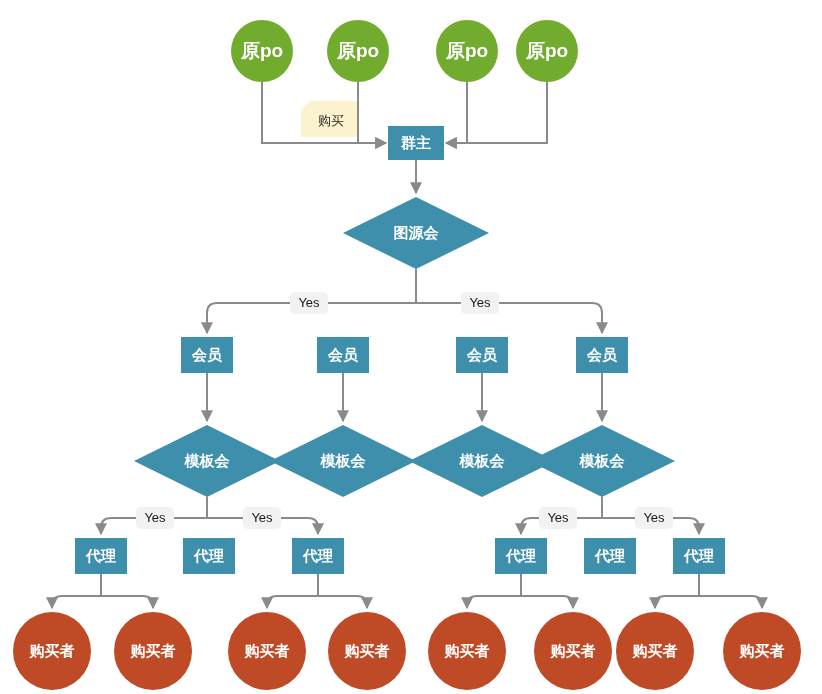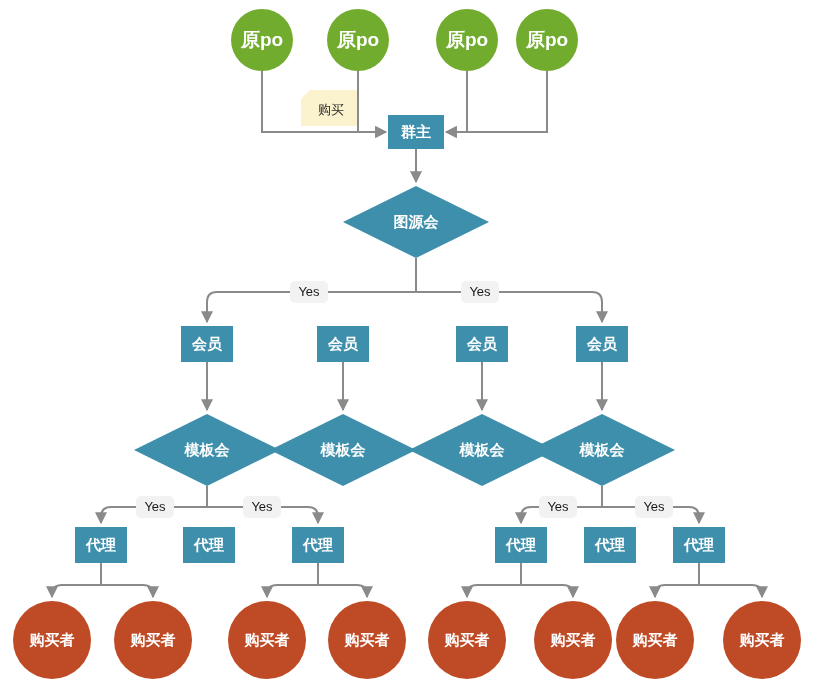--- a/index.html
+++ b/index.html
@@ -1,20 +1,20 @@
 <!DOCTYPE html>
 <html><head>
 <meta charset="utf-8">
 <style>
   html,body{margin:0;padding:0;background:#ffffff;}
   body{
     font-family:"Liberation Sans","DejaVu Sans",sans-serif;
     width:822px;height:694px;overflow:hidden;
   }
-  #stage{position:relative;width:822px;height:548px;background:#fff;}
+  #stage{position:relative;width:822px;height:548px;background:#fff;margin-top:11px;}
   svg#canvas{position:absolute;left:0;top:0;width:822px;height:694px;}
   .nlabel{
     font-weight:bold;
     fill:#ffffff;
     text-anchor:middle;
     dominant-baseline:middle;
     paint-order:stroke;
   }
   .edgelabel{
     font-size:13px;

